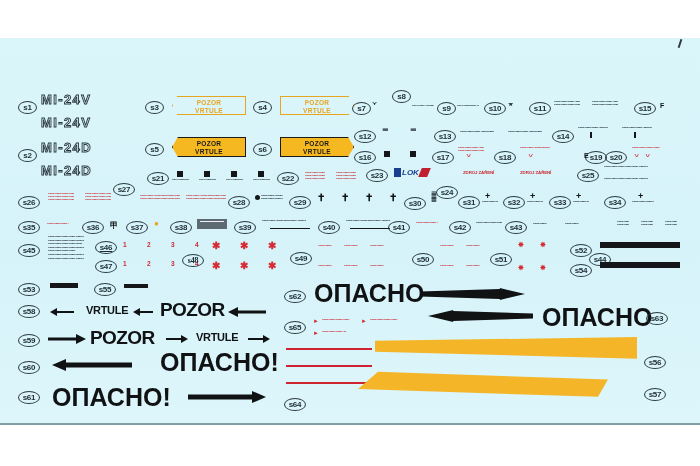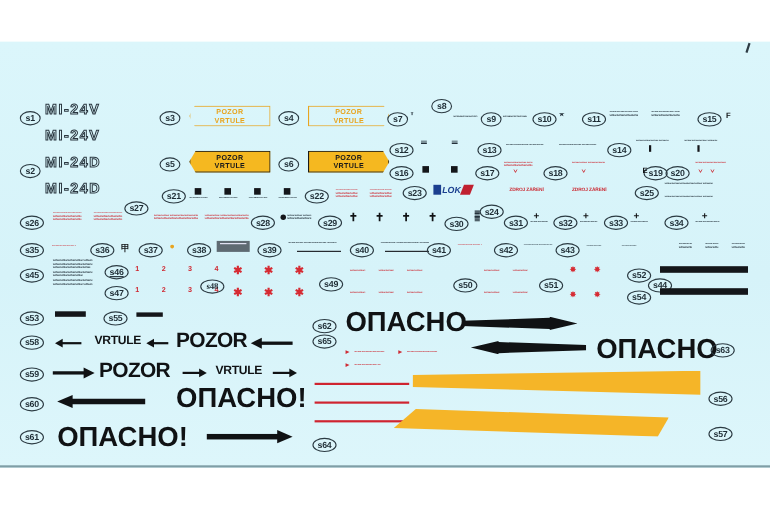--- a/index.html
+++ b/index.html
@@ -323,21 +323,21 @@
   </div>
 
   <div class="tag w3" style="left:284px;top:252px;">s62</div>
   <div class="bigtxt" style="left:314px;top:241px;font-size:25px;">ОПАСНО</div>
   <div class="wedge" style="left:420px;top:250px;width:105px;height:12px;clip-path:polygon(0% 30%,76% 8%,76% 0%,100% 50%,76% 100%,76% 92%,0% 70%);"></div>
 
   <div class="wedge" style="left:428px;top:272px;width:105px;height:12px;clip-path:polygon(100% 30%,24% 8%,24% 0%,0% 50%,24% 100%,24% 92%,100% 70%);"></div>
   <div class="bigtxt" style="left:542px;top:265px;font-size:25px;">ОПАСНО</div>
   <div class="tag w3" style="left:646px;top:274px;">s63</div>
 
-  <div class="tag w3" style="left:284px;top:266px;">s65</div>
+  <div class="tag w3" style="left:284px;top:283px;">s65</div>
   <div class="bigtxt" style="left:313px;top:280px;font-size:6px;color:#cf2a33;">►</div>
   <div class="fine r" style="left:322px;top:281px;width:28px;">\u25ac\u25ac\u25ac\u25ac \u25ac\u25ac\u25ac</div>
   <div class="bigtxt" style="left:361px;top:280px;font-size:6px;color:#cf2a33;">►</div>
   <div class="fine r" style="left:370px;top:281px;width:28px;">\u25ac\u25ac\u25ac\u25ac \u25ac\u25ac\u25ac</div>
   <div class="bigtxt" style="left:313px;top:292px;font-size:6px;color:#cf2a33;">►</div>
   <div class="fine r" style="left:322px;top:293px;width:24px;">\u25ac\u25ac\u25ac \u25ac\u25ac</div>
 
   <div class="redln" style="left:286px;top:310px;width:86px;height:2px;"></div>
   <div class="redln" style="left:286px;top:327px;width:86px;height:2px;"></div>
   <div class="redln" style="left:286px;top:344px;width:86px;height:2px;"></div>

